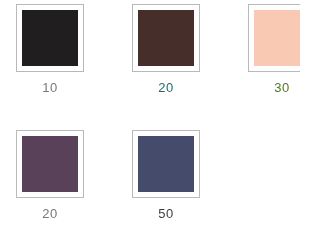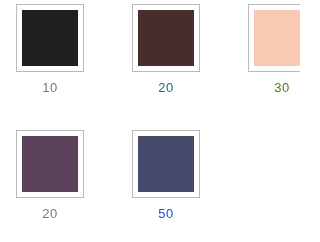--- a/index.html
+++ b/index.html
@@ -91,17 +91,17 @@
     <div class="swatch-card" style="border-color: rgb(185, 185, 185); background-color: rgb(255, 255, 255);">
       <span class="swatch-color" style="background-color: rgb(89, 65, 89);"></span>
     </div>
     <div class="swatch-label" style="color: rgb(119, 119, 119);">20</div>
   </div>
 
   <div class="swatch-cell">
     <div class="swatch-card" style="border-color: rgb(185, 185, 185); background-color: rgb(255, 255, 255);">
       <span class="swatch-color" style="background-color: rgb(69, 76, 107);"></span>
     </div>
-    <div class="swatch-label" style="color: #1d4ed8;">50</div>
+    <div class="swatch-label" style="color: #404040;">50</div>
   </div>
 
 
 </div>
 
 </body></html>

